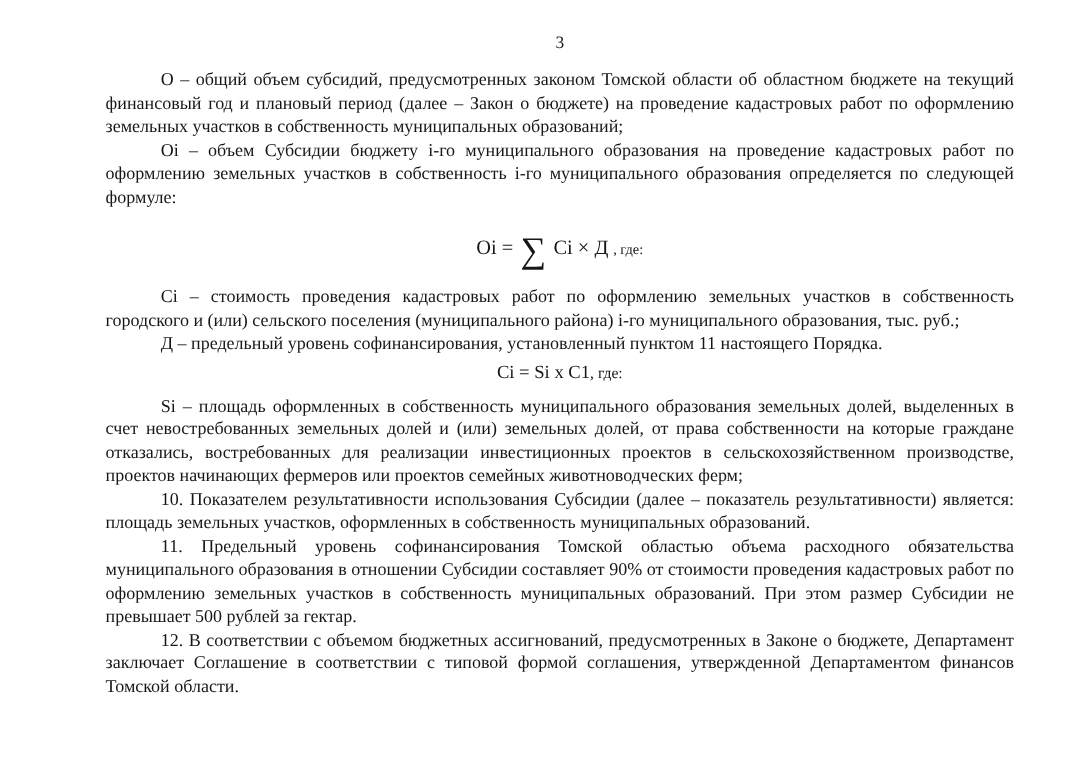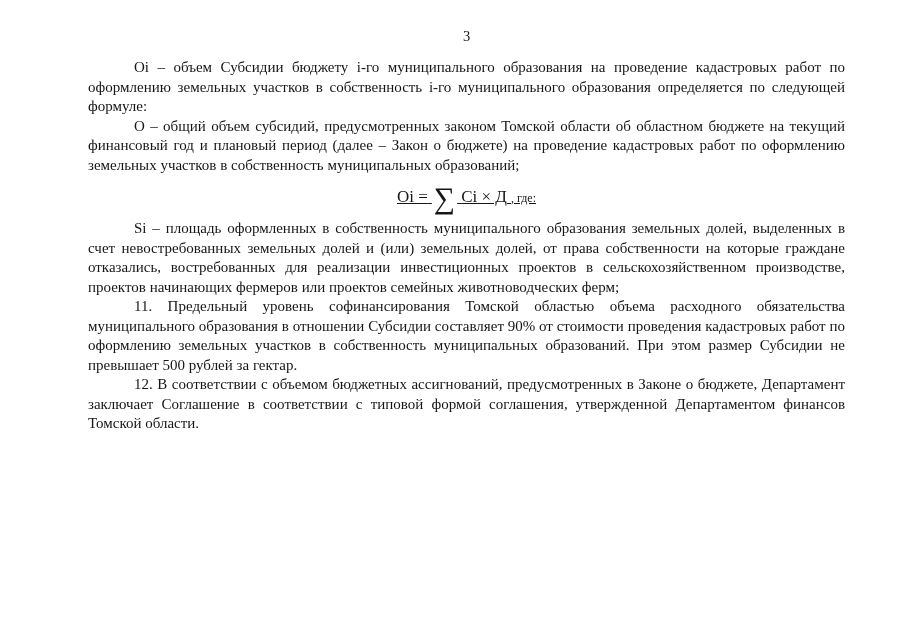--- a/index.html
+++ b/index.html
@@ -29,24 +29,23 @@
     font-size: 15px;
     line-height: 19.5px;
     text-align: justify;
     text-indent: 46px;
   }
   .formula {
     text-align: center;
     white-space: nowrap;
   }
   .formula-sum {
-    margin: 2px 0;
+    margin: 12px 0;
     height: 40px;
     line-height: 40px;
-    text-decoration: underline;
   }
   .formula-sum .f-main { font-size: 17px; }
   .formula-sum .f-sigma {
     font-size: 30px;
     vertical-align: -6px;
     padding: 0 2px;
     display: inline-block;
     line-height: 30px;
   }
   .formula-sum .f-where { font-size: 12px; }
@@ -59,37 +58,43 @@
 </style>
 </head>
 <body>
 
 <div class="page">
 
   <div class="page-number">3</div>
 
   <div class="body-text">
 
+    <p>О – общий объем субсидий, предусмотренных законом Томской области об областном бюджете на текущий финансовый год и плановый период (далее – Закон о бюджете) на проведение кадастровых работ по оформлению земельных участков в собственность муниципальных образований;</p>
+
     <p>Оi – объем Субсидии бюджету i-го муниципального образования на проведение кадастровых работ по оформлению земельных участков в собственность i-го муниципального образования определяется по следующей формуле:</p>
-
-    <p>О – общий объем субсидий, предусмотренных законом Томской области об областном бюджете на текущий финансовый год и плановый период (далее – Закон о бюджете) на проведение кадастровых работ по оформлению земельных участков в собственность муниципальных образований;</p>
 
     <div class="formula formula-sum">
       <span class="f-main">Оi =</span>
       <span class="f-sigma">∑</span>
       <span class="f-main">Сi × Д</span>
       <span class="f-where">, где:</span>
     </div>
 
+    <p>Сi – стоимость проведения кадастровых работ по оформлению земельных участков в собственность городского и (или) сельского поселения (муниципального района) i-го муниципального образования, тыс. руб.;</p>
+
+    <p>Д – предельный уровень софинансирования, установленный пунктом 11 настоящего Порядка.</p>
 
 
-
+    <div class="formula formula-line">
+      <span class="f-main">Сi = Si x C1</span><span class="f-where">, где:</span>
+    </div>
 
     <p>Si – площадь оформленных в собственность муниципального образования земельных долей, выделенных в счет невостребованных земельных долей и (или) земельных долей, от права собственности на которые граждане отказались, востребованных для реализации инвестиционных проектов в сельскохозяйственном производстве, проектов начинающих фермеров или проектов семейных животноводческих ферм;</p>
 
 
+    <p>10. Показателем результативности использования Субсидии (далее – показатель результативности) является: площадь земельных участков, оформленных в собственность муниципальных образований.</p>
 
     <p>11. Предельный уровень софинансирования Томской областью объема расходного обязательства муниципального образования в отношении Субсидии составляет 90% от стоимости проведения кадастровых работ по оформлению земельных участков в собственность муниципальных образований. При этом размер Субсидии не превышает 500 рублей за гектар.</p>
 
     <p>12. В соответствии с объемом бюджетных ассигнований, предусмотренных в Законе о бюджете, Департамент заключает Соглашение в соответствии с типовой формой соглашения, утвержденной Департаментом финансов Томской области.</p>
 
   </div>
 </div>
 
 </body></html>

